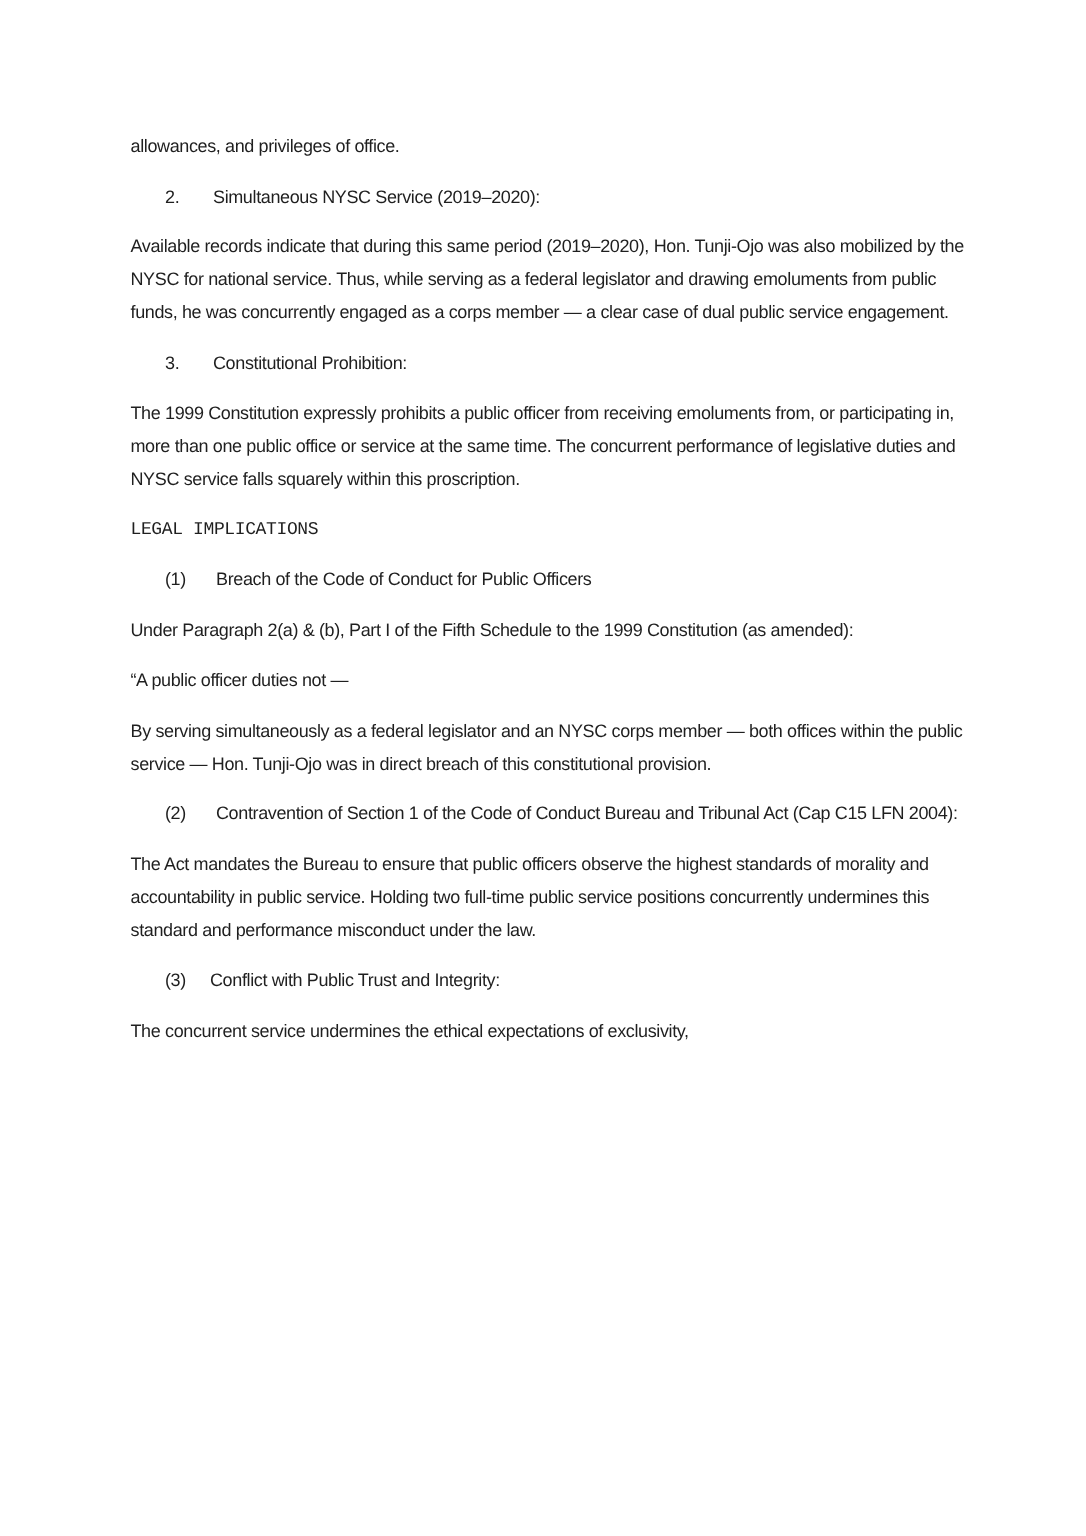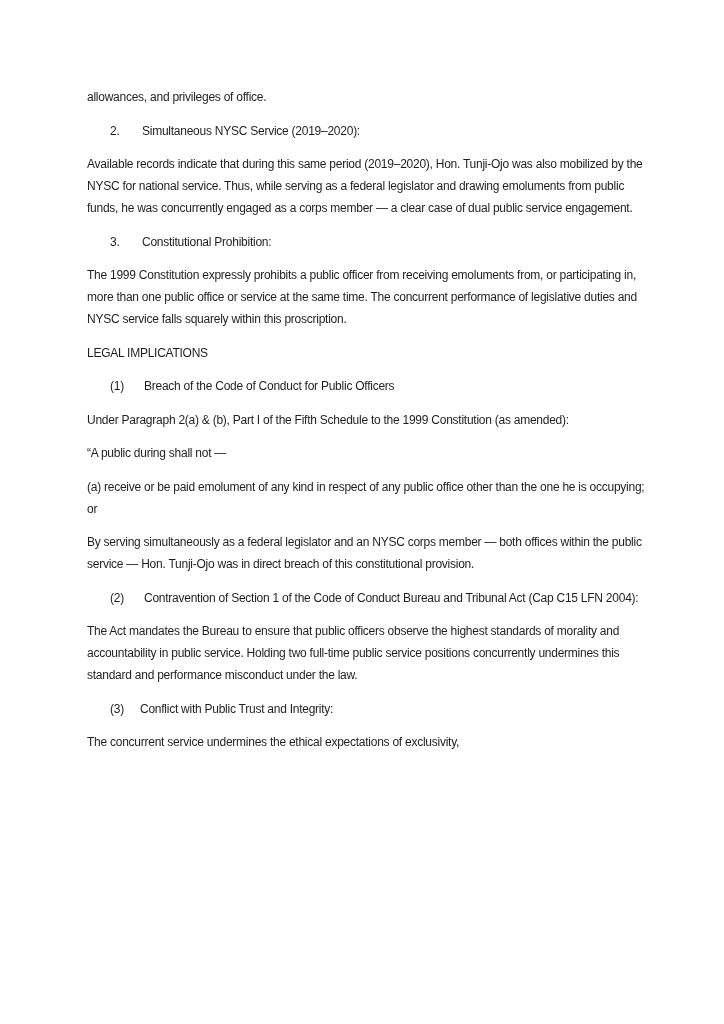--- a/index.html
+++ b/index.html
@@ -50,20 +50,21 @@
     padding-left: 23px;
   }
   .item.paren.hang .label {
     display: block;
   }
   .item.paren3 .num {
     width: 30px;
   }
   .heading {
     margin: 0 0 11.5px 0;
+    font-family: Liberation Mono, monospace;
   }
 </style>
 </head>
 <body>
 
 <div class="page">
 
   <p class="p">allowances, and privileges of office.</p>
 
   <div class="item dec">
@@ -82,23 +83,22 @@
 
   <p class="heading">LEGAL IMPLICATIONS</p>
 
   <div class="item paren">
     <span class="num">(1)</span>
     <span class="label">Breach of the Code of Conduct for Public Officers</span>
   </div>
 
   <p class="p">Under Paragraph 2(a) &amp; (b), Part I of the Fifth Schedule to the 1999 Constitution (as amended):</p>
 
-  <p class="p">“A public during shall not —</p>
+  <p class="p">“A public officer duties not —</p>
 
-  <p class="p">(a) receive or be paid emolument of any kind in respect of any public office other than the one he is occupying; or</p>
 
 
   <p class="p">By serving simultaneously as a federal legislator and an NYSC corps member — both offices within the public service — Hon. Tunji-Ojo was in direct breach of this constitutional provision.</p>
 
   <div class="item paren hang">
     <span class="num">(2)</span>
     <span class="label">Contravention of Section 1 of the Code of Conduct Bureau and Tribunal Act (Cap C15 LFN 2004):</span>
   </div>
 
   <p class="p">The Act mandates the Bureau to ensure that public officers observe the highest standards of morality and accountability in public service. Holding two full-time public service positions concurrently undermines this standard and performance misconduct under the law.</p>

